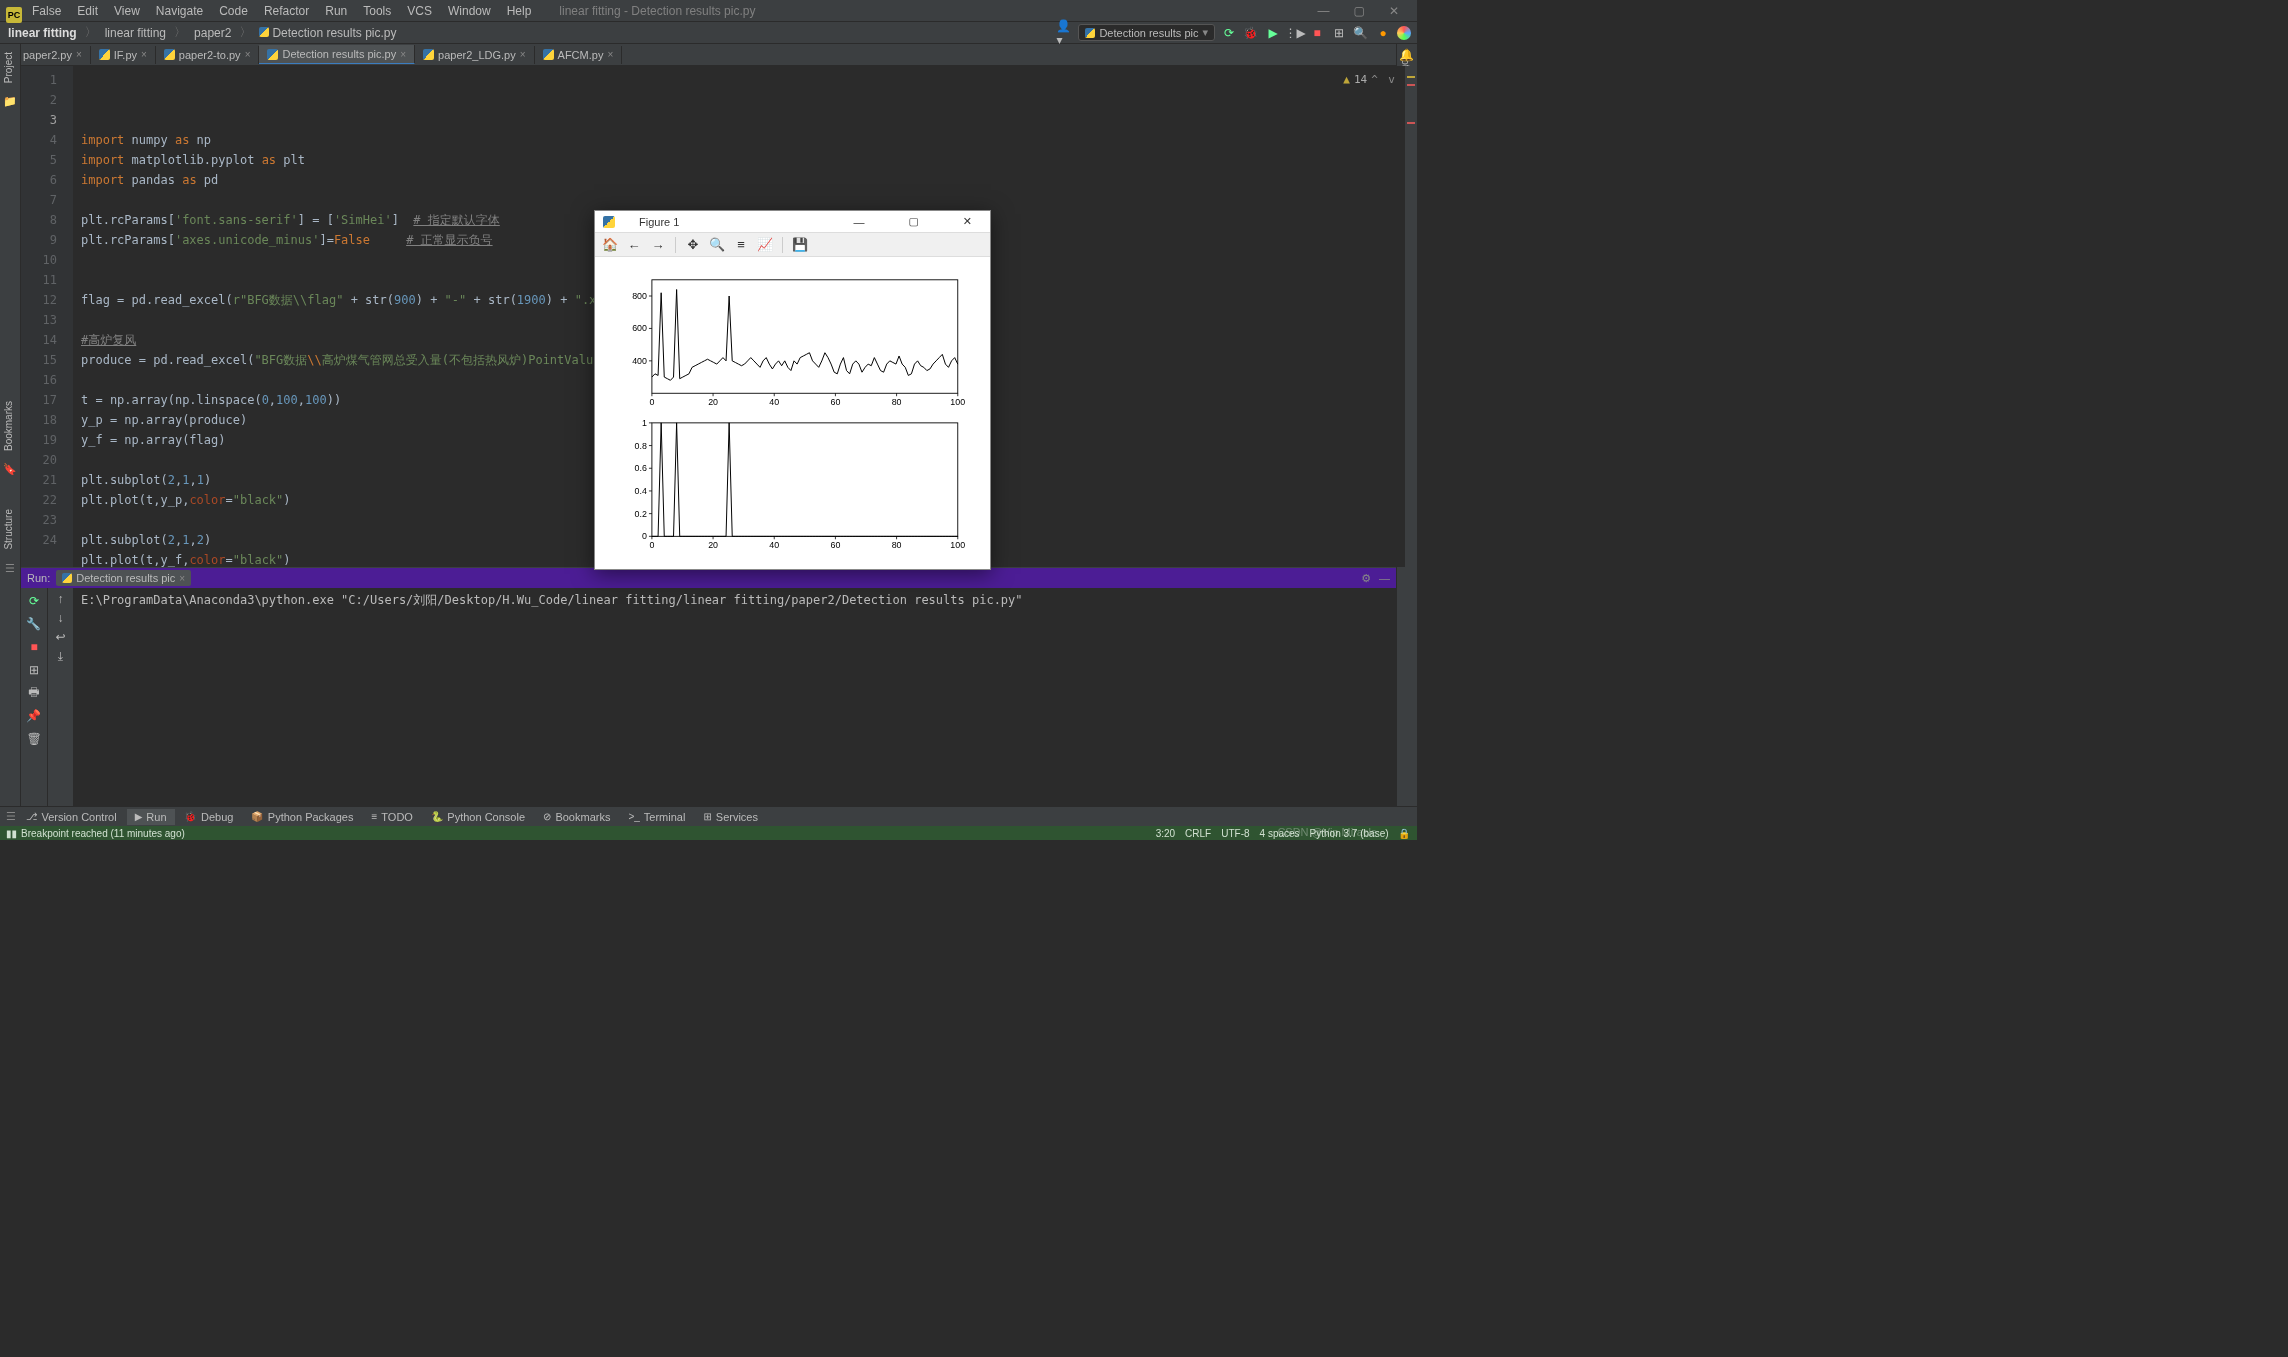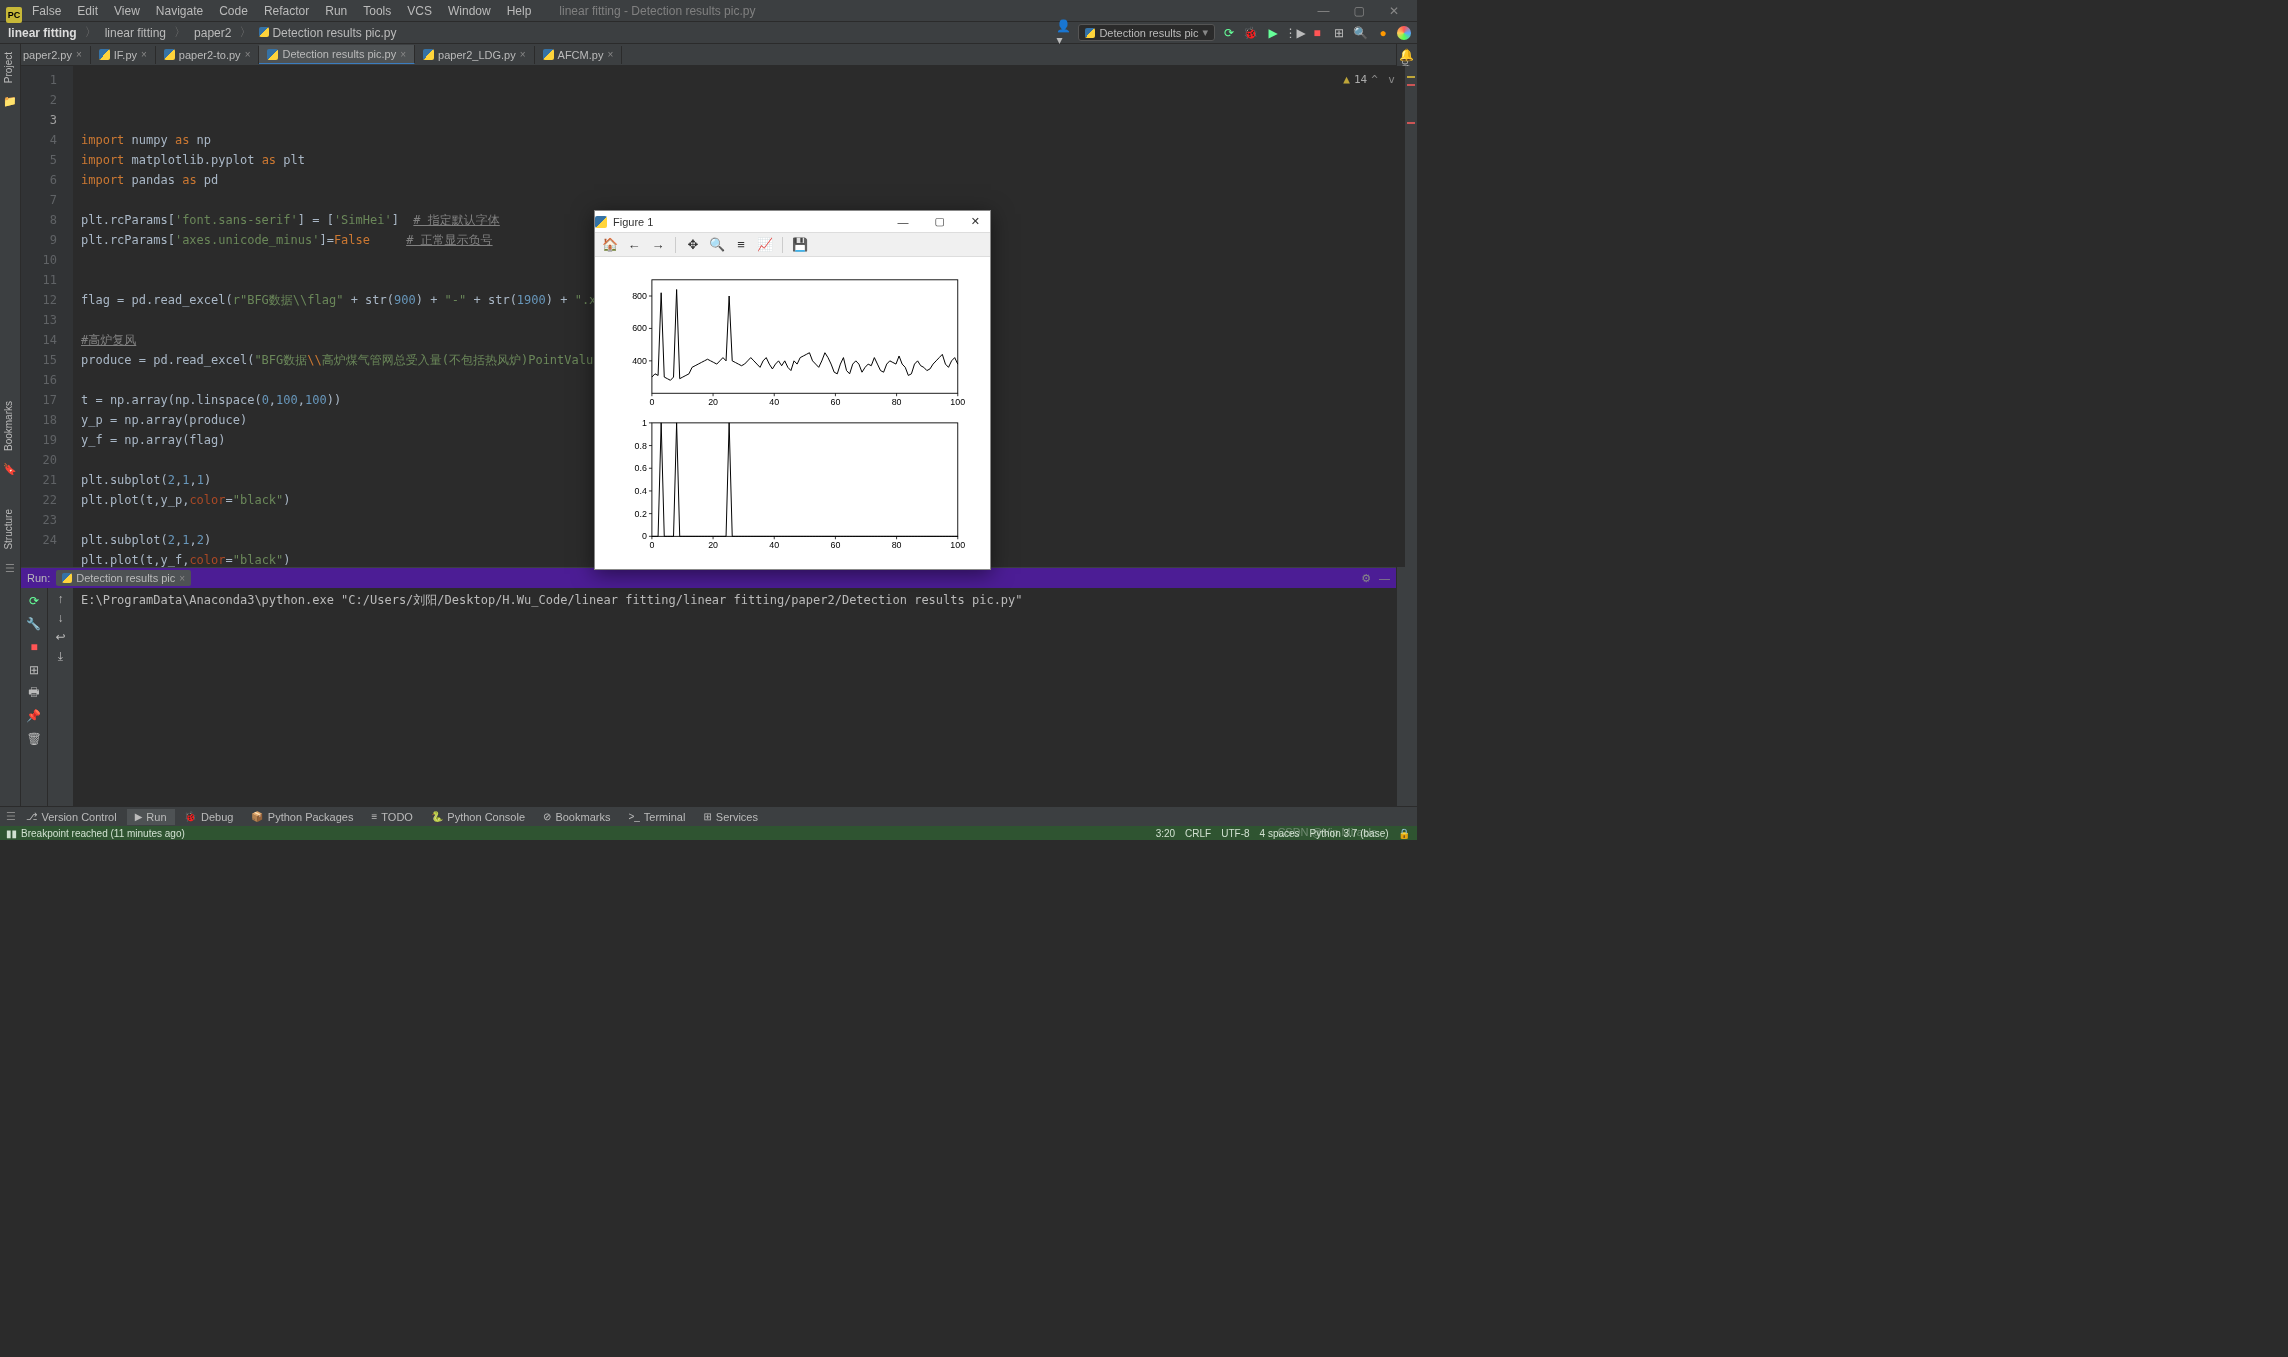--- a/index.html
+++ b/index.html
@@ -204,21 +204,21 @@
   position:absolute;
   top:210px; left:594px;
   width:397px; height:360px;
   background:#fff;
   border:1px solid #888;
   box-shadow:0 4px 20px rgba(0,0,0,.5);
 }
 .figure-title{
   height:22px;background:#fff;
   display:flex;align-items:center;
-  padding:0 0;gap:6px;
+  padding:0 8px;gap:24px;
   font-size:11px;
   color:#333;
   border-bottom:1px solid #ddd;
 }
 .figure-title .pyicon{width:12px;height:12px;background:linear-gradient(135deg,#3572a5 50%,#ffd43b 50%);border-radius:2px;}
 .figure-title .spacer{flex:1;}
 .figure-title .wc{padding:0 10px;cursor:pointer;color:#333;font-size:11px;}
 .figure-toolbar{
   height:24px;background:#f0f0f0;
   display:flex;align-items:center;gap:2px;padding:0 4px;

